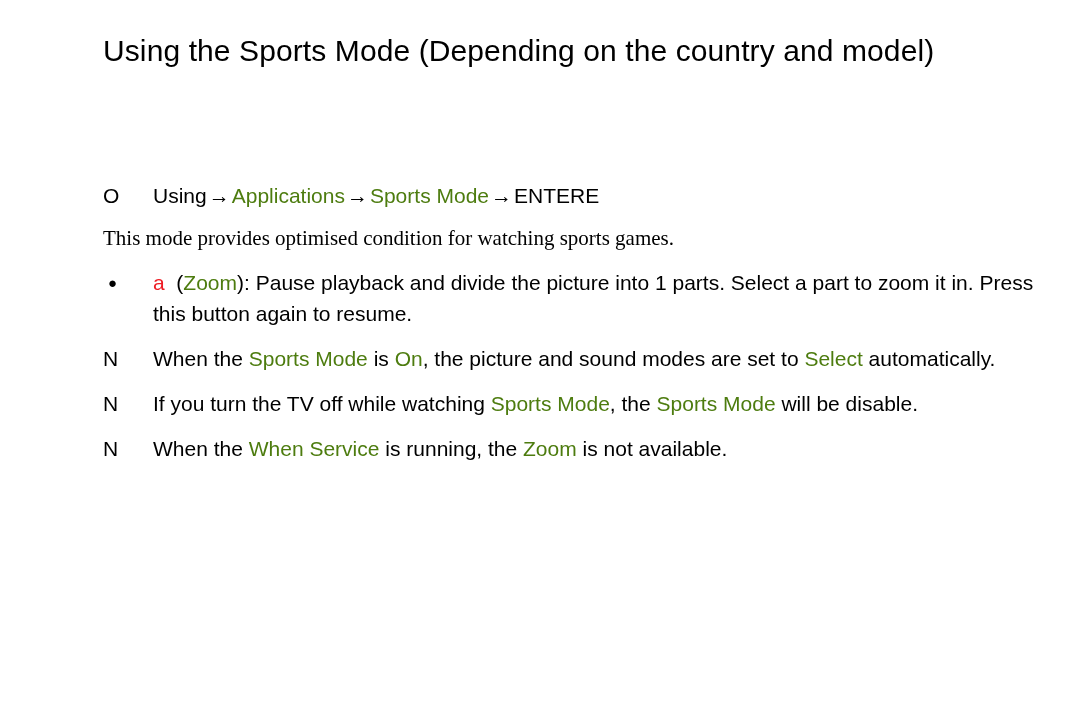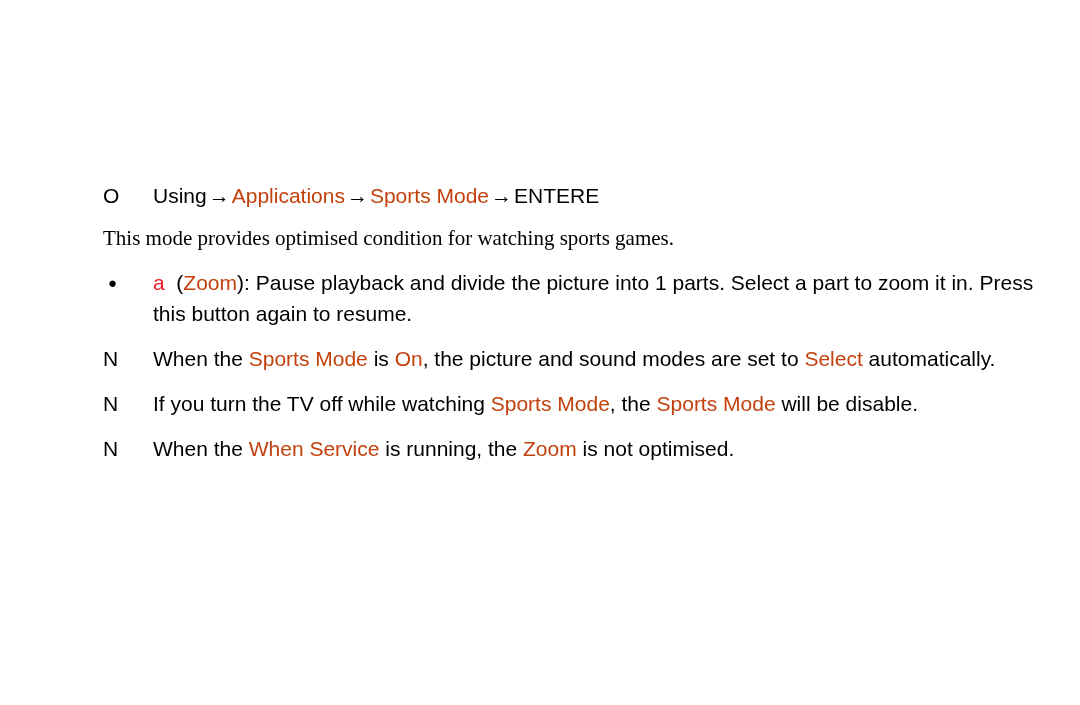--- a/index.html
+++ b/index.html
@@ -87,29 +87,30 @@
     padding-left: 5px;
   }
   .row-text {
     padding-left: 50px;
     display: block;
   }
   .row.plain .row-text {
     padding-left: 0px;
   }
 
-  .ui      { color: #c2410c; }
+  .ui      { color: #4d7c0f; }
   .accent  { color: #ee1c24; }
   .arrow   { color: #000000; padding: 0 2px; }
 </style>
 </head>
 <body>
 
 <div class="page">
 
+  <h1 class="title">Using the Sports Mode (Depending on the country and model)</h1>
 
 
   <div class="body-block">
 
     <div class="row menu-path">
       <span class="marker">O</span>
       <span class="row-text"><span>Using</span><span class="arrow">→</span><span class="ui">Applications</span><span class="arrow">→</span><span class="ui">Sports Mode</span><span class="arrow">→</span><span>ENTERE</span></span>
     </div>
 
     <div class="row plain">
@@ -126,17 +127,17 @@
       <span class="row-text"><span>When the </span><span class="ui">Sports Mode</span><span> is </span><span class="ui">On</span><span>, the picture and sound modes are set to </span><span class="ui">Select</span><span> automatically.</span></span>
     </div>
 
     <div class="row note-row">
       <span class="marker">N</span>
       <span class="row-text"><span>If you turn the TV off while watching </span><span class="ui">Sports Mode</span><span>, the </span><span class="ui">Sports Mode</span><span> will be disable.</span></span>
     </div>
 
     <div class="row note-row">
       <span class="marker">N</span>
-      <span class="row-text"><span>When the </span><span class="ui">When Service</span><span> is running, the </span><span class="ui">Zoom</span><span> is not optimised.</span></span>
+      <span class="row-text"><span>When the </span><span class="ui">When Service</span><span> is running, the </span><span class="ui">Zoom</span><span> is not available.</span></span>
     </div>
 
   </div>
 </div>
 
 </body></html>

